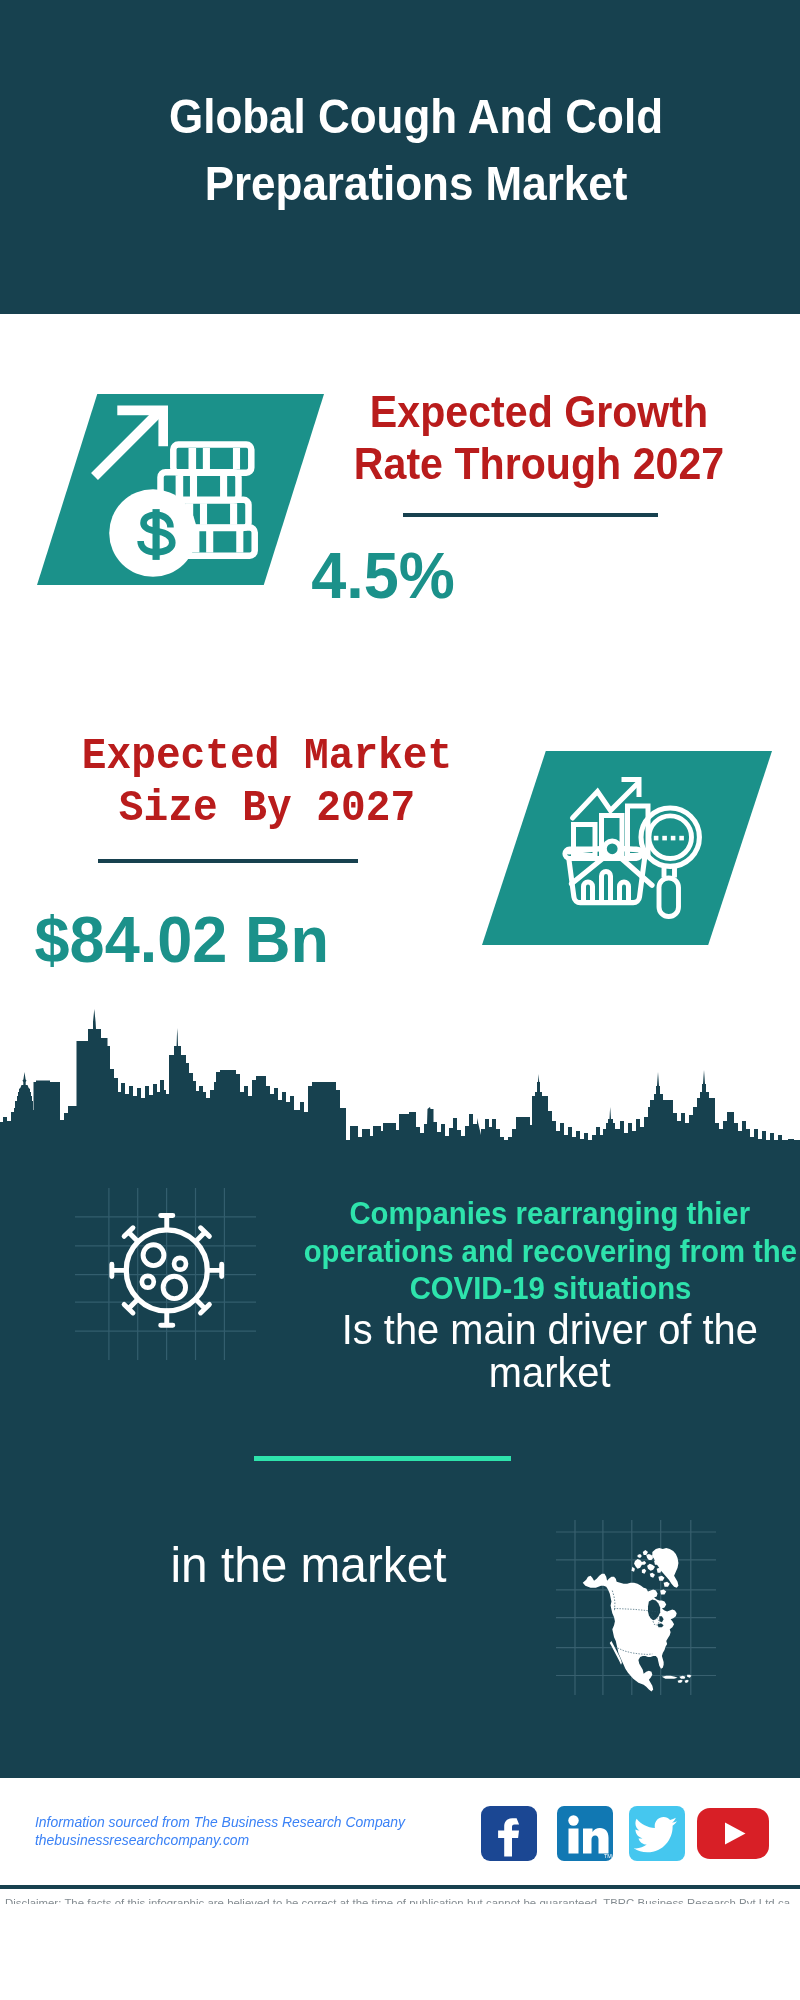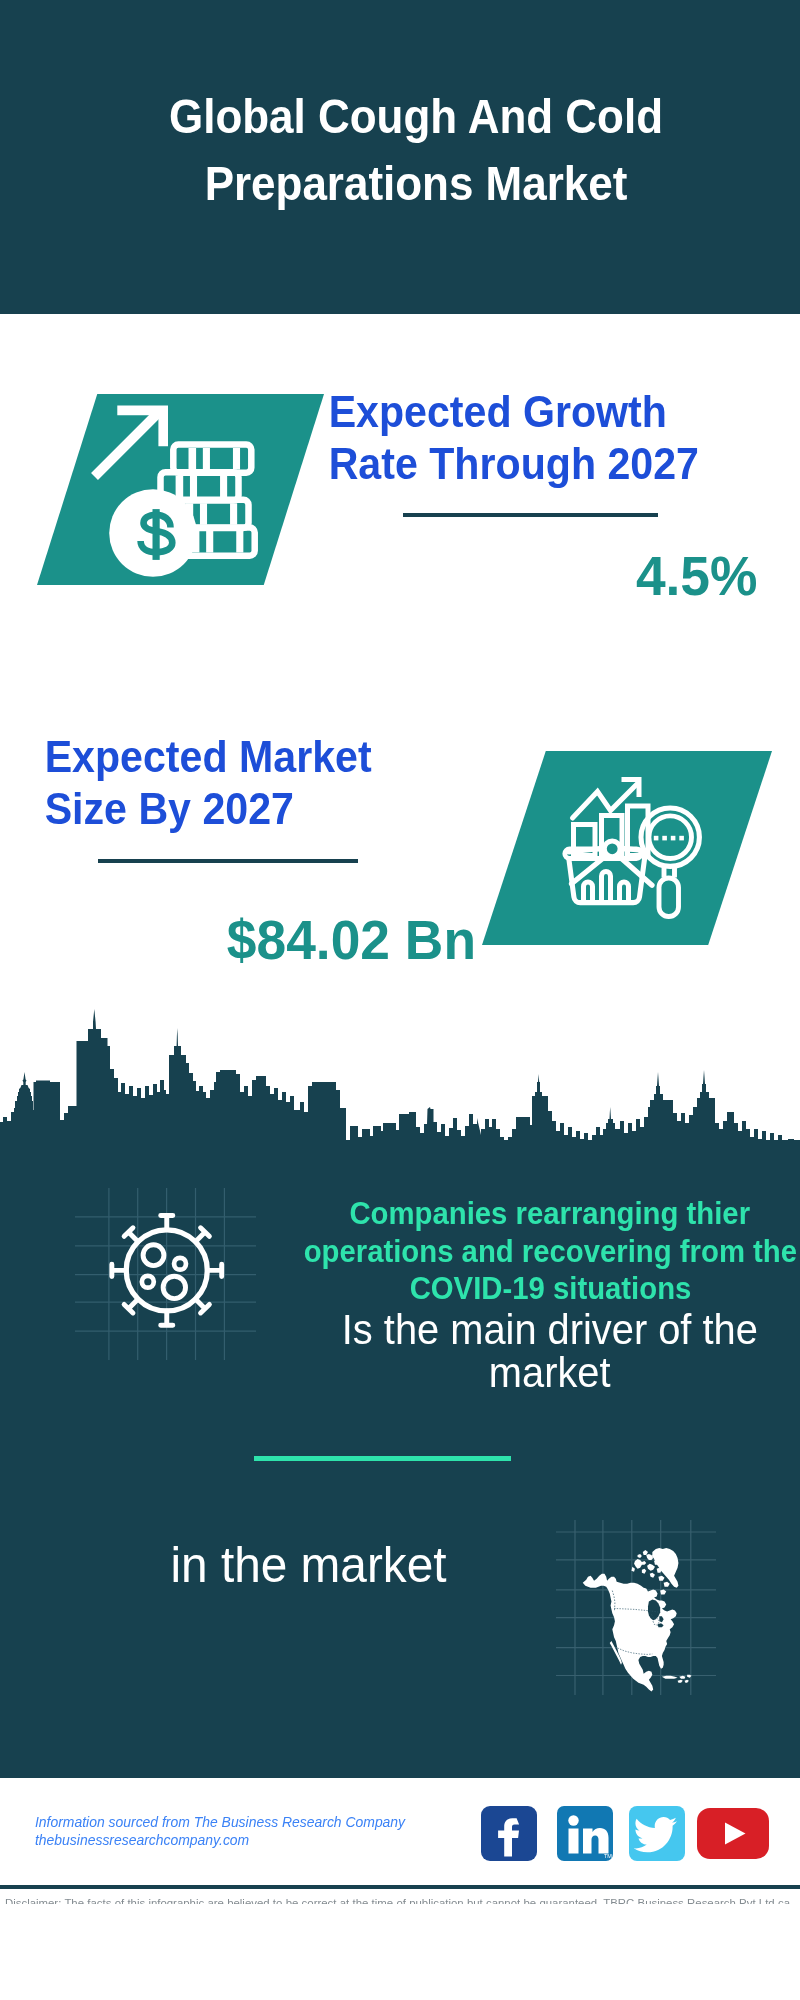--- a/index.html
+++ b/index.html
@@ -7,26 +7,26 @@
   body{width:800px;height:2000px;background:#ffffff;font-family:"Liberation Sans",sans-serif;overflow:hidden;}
   .page{position:relative;width:800px;height:1904px;overflow:hidden;background:#fff;}
 
   
   .header{position:absolute;left:0;top:0;width:800px;height:314px;background:#17414f;}
   .header-title{position:absolute;left:16px;top:83px;width:800px;text-align:center;
     color:#fff;font-size:49px;font-weight:bold;line-height:67px;letter-spacing:0px;}
   .header-title > div{transform:scaleX(0.897);}
 
   
-  .stat-label{position:absolute;color:#1d4ed8;font-size:44px;
+  .stat-label{position:absolute;text-align:center;color:#b91c1c;font-size:44px;
     font-weight:bold;line-height:51.5px;}
   .stat-label > div{transform:scaleX(0.935);}
   .stat-value > span{display:inline-block;transform:scaleX(0.97);}
   .stat-rule{position:absolute;height:4px;background:#17414f;}
-  .stat-value{position:absolute;text-align:right;color:#1b918a;font-size:55px;
+  .stat-value{position:absolute;text-align:left;color:#1b918a;font-size:65px;
     font-weight:bold;line-height:80px;}
   .para{position:absolute;background:#1b918a;}
 
   
   .band{position:absolute;left:0;width:800px;background:#17414f;}
 
   
   .stmt{position:absolute;text-align:center;}
   .stmt .hl{color:#2ee3ac;font-size:30.7px;font-weight:bold;line-height:37.5px;}
   .stmt .rest{color:#ffffff;font-size:41.7px;font-weight:normal;line-height:43.5px;}
@@ -92,21 +92,21 @@
     </svg>
   </div>
 
   <div class="stat-label" style="left:314px;top:386px;width:450px;">
     <div>Expected Growth</div>
     <div>Rate Through 2027</div>
   </div>
   <div class="stat-rule" style="left:403px;top:513px;width:255px;"></div>
   <div class="stat-value" style="left:309px;top:536px;width:450px;"><span>4.5%</span></div>
 
-  <div class="stat-label" style="left:30px;top:731px;width:450px;">
+  <div class="stat-label" style="left:42px;top:731px;width:450px;font-family:Liberation Mono, monospace;">
     <div>Expected Market</div>
     <div>Size By 2027</div>
   </div>
   <div class="stat-rule" style="left:98px;top:859px;width:260px;"></div>
   <div class="stat-value" style="left:30px;top:900px;width:450px;"><span>$84.02 Bn</span></div>
 
   <div class="para" style="left:482px;top:751px;width:290px;height:194px;
               clip-path:polygon(22% 0%,100% 0%,78% 100%,0% 100%);"></div>
   <div style="position:absolute;left:553px;top:768px;width:160px;height:160px;">
     <svg viewBox="0 0 160 160" width="160" height="160" fill="none" stroke="#ffffff" stroke-width="5.2" stroke-linecap="round" stroke-linejoin="round">

